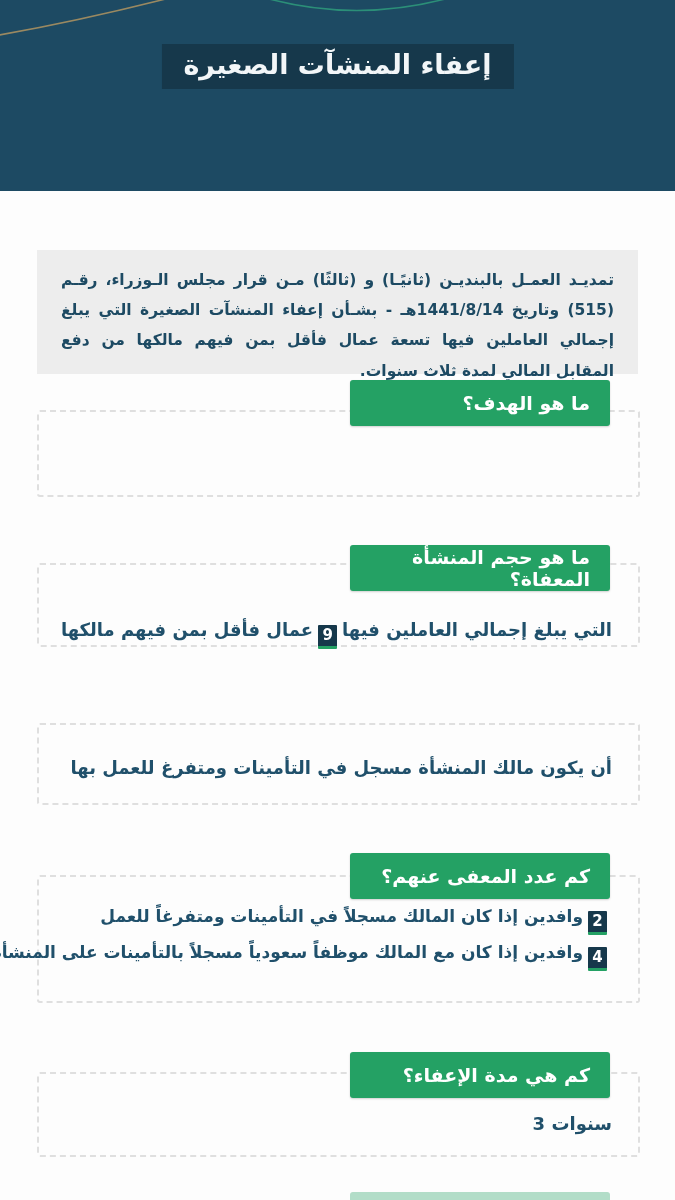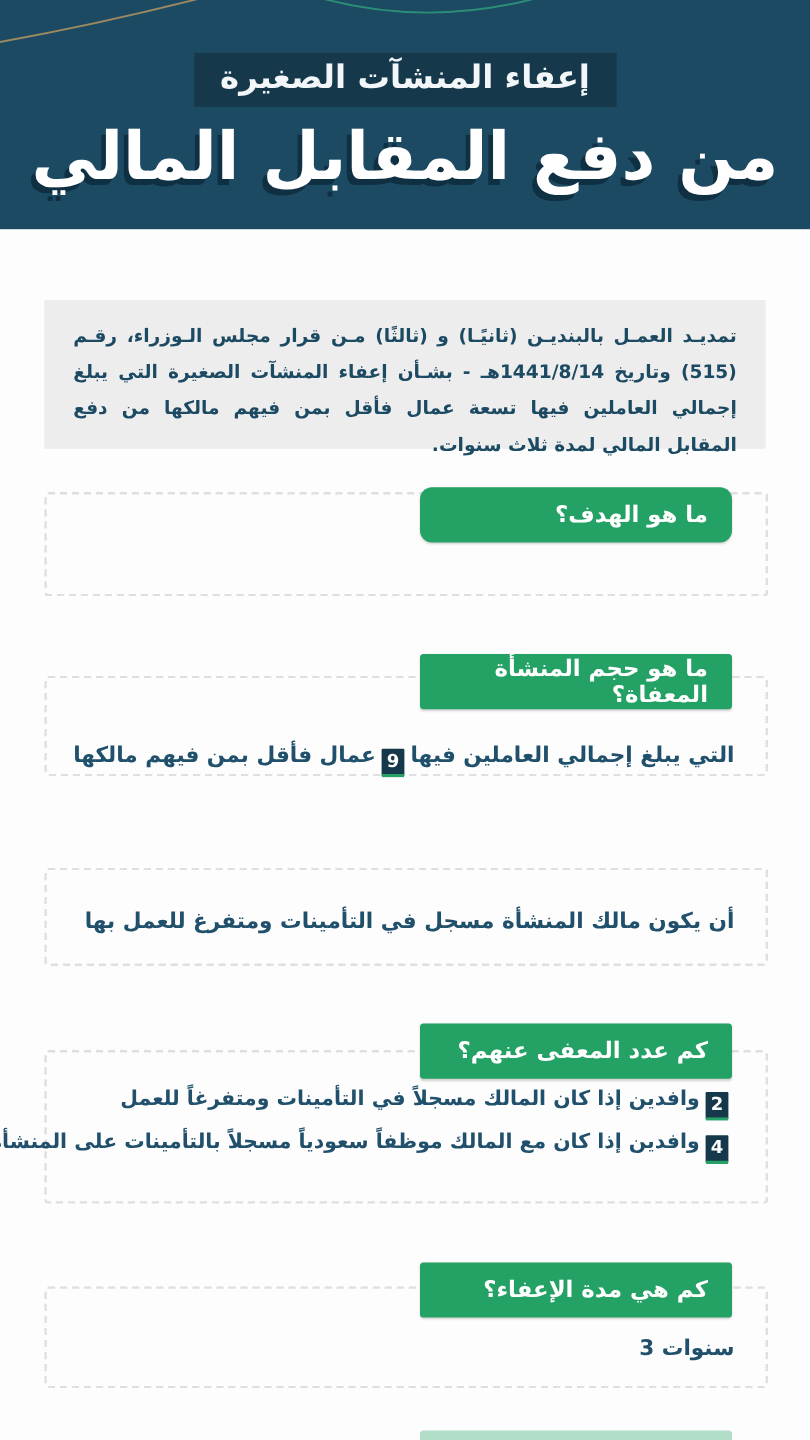--- a/index.html
+++ b/index.html
@@ -48,42 +48,41 @@
   .answer.ltr{direction:ltr;}
   .badge{
     display:inline-block;background:#16384b;color:#ffffff;
     font-size:15px;font-weight:bold;width:19px;height:21px;line-height:21px;
     text-align:center;border-bottom:3px solid #24a164;border-radius:1px;
     margin:0 5px;vertical-align:-4px;
   }
   .multi-row{position:absolute;right:63px;width:560px;direction:rtl;text-align:right;
     color:#20506b;font-size:17px;font-weight:bold;white-space:nowrap;}
   
-  .s1-btn{top:406px;border-radius:10px;} .s1-box{top:410px;height:87px;} .s1-ans{top:450px;}
+  .s1-btn{top:380px;} .s1-box{top:410px;height:87px;} .s1-ans{top:450px;}
   .s2-btn{top:545px;} .s2-box{top:563px;height:84px;} .s2-ans{top:603px;margin-top:16px;}
   .s3-btn{top:700px;} .s3-box{top:723px;height:82px;} .s3-ans{top:757px;}
   .s4-btn{top:853px;} .s4-box{top:875px;height:128px;} .s4-row1{top:906px;} .s4-row2{top:942px;}
   .s5-btn{top:1052px;} .s5-box{top:1072px;height:85px;} .s5-ans{top:1113px;}
   .bottom-sliver{
     position:absolute;top:1192px;left:350px;width:260px;height:8px;
     background:#24a164;opacity:0.35;border-radius:3px 3px 0 0;
   }
 </style>
 </head>
 <body>
 
 <div class="page">
 
   <div class="header">
     <svg width="675" height="227" viewBox="0 0 675 227" aria-hidden="true">
       <path d="M -6 36 Q 85 20 185 -6" stroke="#a89060" fill="none" stroke-width="1.6" opacity="0.9"></path>
       <path d="M 243 -9 Q 356 30 472 -9" stroke="#2fa07d" fill="none" stroke-width="1.6" opacity="0.8"></path>
     </svg>
     <div class="subtitle-box">إعفاء المنشآت الصغيرة</div>
-    <div class="main-title">من دفع المقابل المالي</div>
   </div>
 
   <div class="intro-box">
     <p class="intro-text">تمديـد العمـل بالبنديـن (ثانيًـا) و (ثالثًا) مـن قرار مجلس الـوزراء، رقـم (515) وتاريخ 1441/8/14هـ - بشـأن إعفاء المنشآت الصغيرة التي يبلغ إجمالي العاملين فيها تسعة عمال فأقل بمن فيهم مالكها من دفع المقابل المالي لمدة ثلاث سنوات.</p>
   </div>
 
   <div class="dashed-box s1-box"></div>
   <div class="q-btn s1-btn">ما هو الهدف؟</div>
 
   <div class="dashed-box s2-box"></div>

